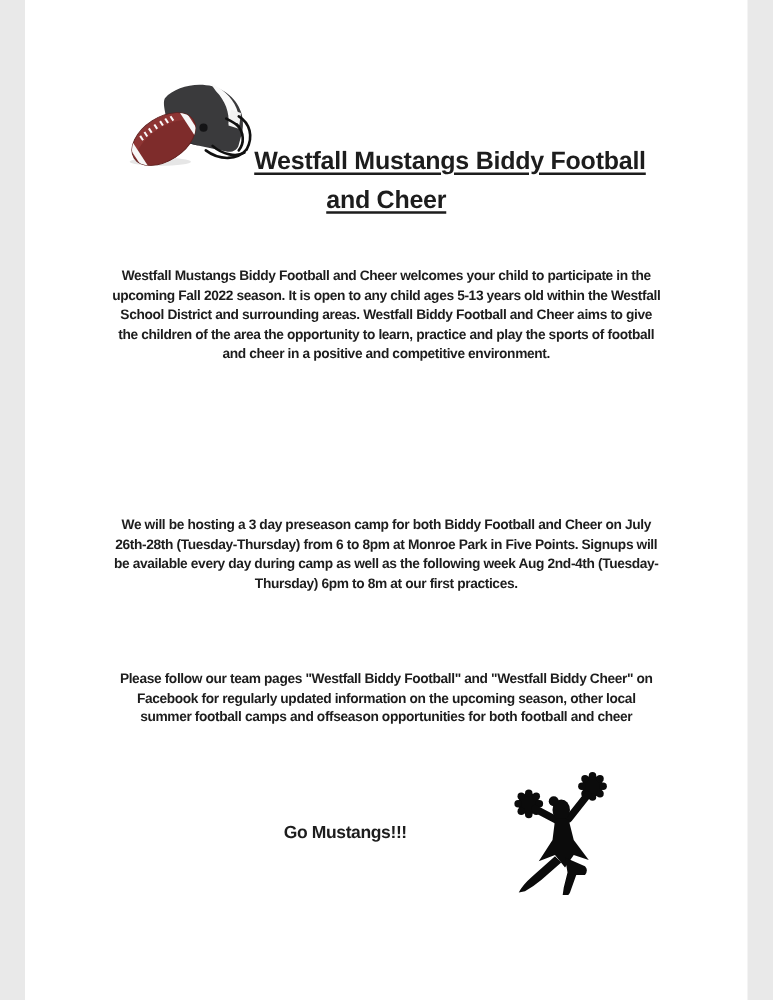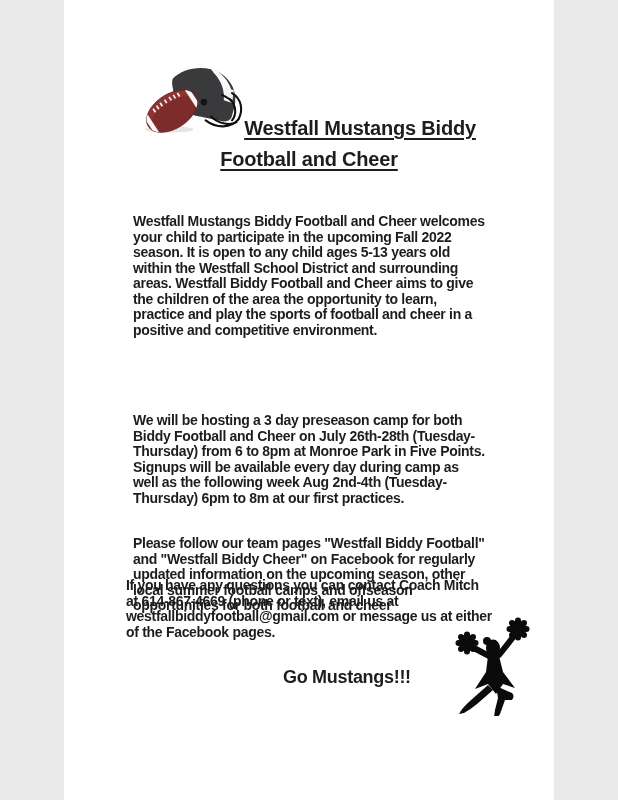--- a/index.html
+++ b/index.html
@@ -1,18 +1,18 @@
 <!DOCTYPE html>
 <html><head>
 <meta charset="utf-8">
 <style>
   html,body{margin:0;padding:0;background:#e9e9e9;}
   .page{
     position:relative;
-    width:490px;height:800px;
+    width:578px;height:800px;
     margin:0 auto;
     background:var(--page-bg,#ffffff);
     font-family:"Liberation Sans","DejaVu Sans",sans-serif;
     font-weight:700;
     color:var(--text-color,#1d1d1d);
     overflow:hidden;
   }
   .title{
     position:absolute;top:62px;left:69px;right:69px;margin:0;
     text-align:center;
@@ -21,32 +21,33 @@
   }
   .logo{display:inline-block;vertical-align:baseline;margin-right:2px;line-height:0;}
   .logo svg{overflow:visible;display:inline-block;}
   .title-text{
     text-decoration:underline;
     text-decoration-thickness:2px;
     text-underline-offset:3px;
   }
   .para{
     position:absolute;left:69px;right:69px;margin:0;
-    font-size:14px;line-height:15.5px;letter-spacing:-0.3px;
+    text-align:center;
+    font-size:11px;line-height:15.5px;letter-spacing:-0.3px;
     font-weight:700;
   }
   #para-intro{top:214px;}
   #para-divisions-lead{top:334px;}
   #para-divisions-list{top:361px;}
   #para-camp{top:413px;}
   #para-facebook{top:489px;margin-top:47px;}
   #para-contact{top:578px;left:62px;right:62px;}
   .closing-text{
-    position:absolute;left:207px;top:651px;margin:12px;
-    font-size:18px;line-height:28px;letter-spacing:-0.3px;
+    position:absolute;left:207px;top:651px;margin:0;
+    font-size:14px;line-height:28px;letter-spacing:-0.3px;
     font-weight:700;
     text-align:center;
   }
   .cheer{position:absolute;left:383px;top:616px;line-height:0;}
 </style>
 </head>
 <body>
 
 <div class="page" style="--page-bg: #ffffff; --text-color: #1d1d1d; --football-color: #8e3534; --football-shade: #6d2322; --helmet-color: #3a3a3c; --facemask-color: #101010; --silhouette-color: #0b0b0b;">
 
@@ -99,21 +100,20 @@
   </h1>
 
   <p class="para" id="para-intro">Westfall Mustangs Biddy Football and Cheer welcomes your child to participate in the upcoming Fall 2022 season. It is open to any child ages 5-13 years old within the Westfall School District and surrounding areas. Westfall Biddy Football and Cheer aims to give the children of the area the opportunity to learn, practice and play the sports of football and cheer in a positive and competitive environment.</p>
 
 
 
   <p class="para" id="para-camp">We will be hosting a 3 day preseason camp for both Biddy Football and Cheer on July 26th-28th (Tuesday-Thursday) from 6 to 8pm at Monroe Park in Five Points. Signups will be available every day during camp as well as the following week Aug 2nd-4th (Tuesday-Thursday) 6pm to 8m at our first practices.</p>
 
   <p class="para" id="para-facebook">Please follow our team pages "Westfall Biddy Football" and "Westfall Biddy Cheer" on Facebook for regularly updated information on the upcoming season, other local summer football camps and offseason opportunities for both football and cheer</p>
 
-  <p class="para" id="para-contact">If you have any questions you can contact Coach Mitch at 614-867-4669 (phone or text), email us at westfallbiddyfootball@gmail.com or message us at either of the Facebook pages.</p>
 
   <h2 class="closing-text">Go Mustangs!!!</h2>
 
   <span class="cheer">
     <svg width="92" height="100" viewBox="0 0 92 100" xmlns="http://www.w3.org/2000/svg">
       <g fill="var(--silhouette-color,#0b0b0b)" stroke="none">
 
         <g>
           <circle cx="20" cy="27" r="8.5"></circle>
           <circle cx="20" cy="18.5" r="3"></circle>

